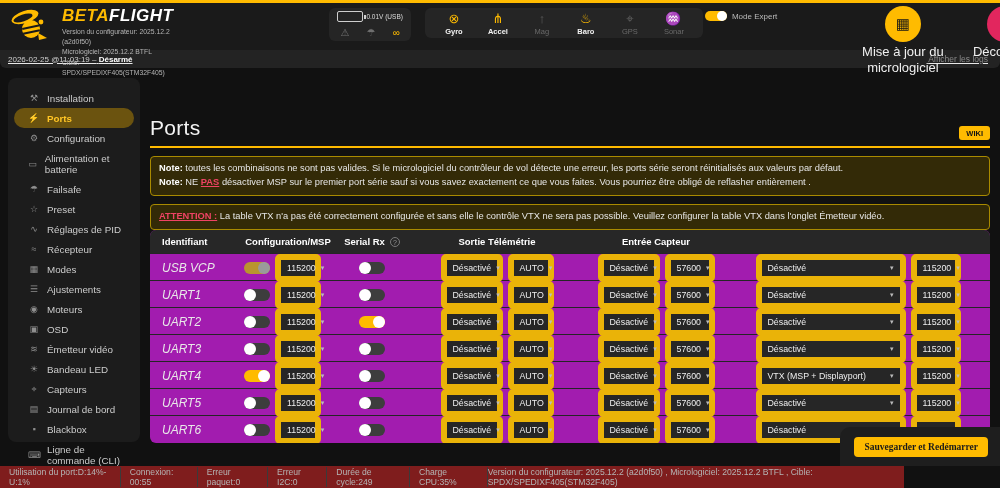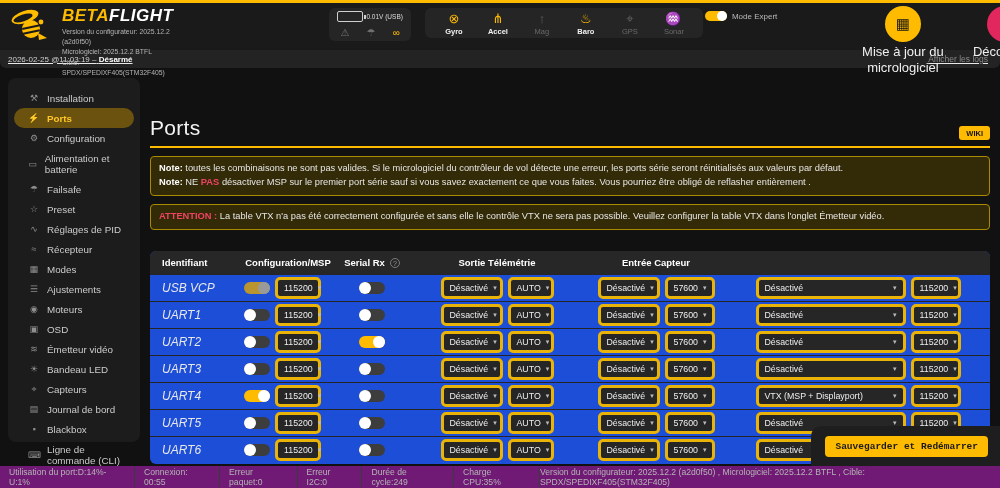--- a/index.html
+++ b/index.html
@@ -54,43 +54,43 @@
   .side-item { display:flex; align-items:center; gap:7px; padding:4.5px 8px 4.5px 14px; margin:0 6px; border-radius:14px; color:#cccccc; font-size:9.8px; cursor:pointer; }
   .side-item .si-icon { width:12px; text-align:center; font-size:9px; color:#8f8f8f; }
   .side-item.active { background:#6b530f; color:#ffc525; font-weight:bold; }
   .side-item.active .si-icon { color:#ffc525; }
   .content { flex:1; min-width:0; }
   .titlerow { display:flex; align-items:flex-end; justify-content:space-between; border-bottom:2px solid #ffbb00; padding-bottom:6px; }
   .pagetitle { font-size:21px; font-weight:normal; color:#f4f4f4; letter-spacing:.3px; }
   .wikibtn { background:#ffbb00; color:#141414; font-size:7.5px; font-weight:bold; padding:2.5px 7px; border-radius:3px; cursor:pointer;margin-top:48px; }
   .notebox { border:1px solid #a98a00; background:#332a07; border-radius:4px; padding:5px 8px; font-size:9.3px; line-height:1.5; color:#e6e6e6; margin-top:8px; }
   .notebox b { color:#ffffff; }
-  .red { color:#ef4365; font-weight:bold; }
+  .red { color:#ef4365; font-weight:bold;text-decoration:underline; }
   
-  .porttable { background:#1d4ed8; border-radius:6px; margin-top:21px; overflow:hidden; }
+  .porttable { background:#a21caf; border-radius:6px; margin-top:0; overflow:hidden; }
   .trow { display:grid; grid-template-columns:90px 96px 72px 178px 140px 1fr; align-items:center; height:27px; border-bottom:1px solid #252525; }
   .trow:last-child { border-bottom:none; }
   .thead { background:#272727; height:24px; font-size:9.5px; font-weight:bold; color:#fff; }
   .thead > div { text-align:center; }
   .thead .hident { text-align:left; padding-left:12px; }
   .helpq { display:inline-flex; width:10px; height:10px; border:1px solid #7a7a7a; border-radius:50%; font-size:7px; color:#9a9a9a; align-items:center; justify-content:center; margin-left:5px; vertical-align:middle; font-weight:normal; }
   .cident { font-size:12px; color:#e8e8e8; padding-left:12px;font-style:italic; }
   .ccel { display:flex; align-items:center; justify-content:center; gap:5px; }
   .cmsp { justify-content:flex-start; padding-left:4px; }
   .toggle { width:26px; height:12px; border-radius:7px; background:#3d3d3d; position:relative; flex:0 0 auto; cursor:pointer; }
   .toggle .knob { width:12px; height:12px; border-radius:50%; background:#ffffff; position:absolute; top:0; left:0; }
   .toggle.on { background:#ffbb00; } .toggle.on .knob { left:14px; }
   .toggle.dim { background:#b9952f; } .toggle.dim .knob { background:#9a9a9a; }
-  .sel { display:inline-flex; align-items:center; justify-content:space-between; background:#262626; border:3px solid #eab308; border-radius:5px; padding:3px 6px; font-size:8.8px; color:#eeeeee; cursor:pointer; white-space:nowrap; }
+  .sel { display:inline-flex; align-items:center; justify-content:space-between; background:#262626; border:6px solid #eab308; border-radius:5px; padding:3px 6px; font-size:8.8px; color:#eeeeee; cursor:pointer; white-space:nowrap; }
   .sel .car { font-size:7px; color:#bbb; margin-left:5px; }
   .selbaud { width:46px; } .selbaud2 { width:50px; } .seltel { width:62px; } .selauto { width:46px; } .selsen { width:62px; } .selper { width:150px; }
   
   .savewrap { position:absolute; right:0; bottom:22px; background:#1e1e1e; border-radius:10px 0 0 0; padding:9px 12px 9px 14px; }
-  .savebtn { background:#ffbb00; color:#1a1a1a; font-size:9.5px; font-weight:bold; padding:5px 10px; border-radius:4px; border:none; cursor:pointer; font-family:Liberation Mono, monospace; }
-  .footer { position:absolute; bottom:0; left:0; width:1000px; height:22px; background:#701a75; display:flex; align-items:center; font-size:8.6px; color:#b5b5b5; }
+  .savebtn { background:#ffbb00; color:#1a1a1a; font-size:9.5px; font-weight:bold; padding:5px 10px; border-radius:4px; border:none; cursor:pointer; font-family:Liberation Serif, serif; }
+  .footer { position:absolute; bottom:0; left:0; width:904px; height:22px; background:#7f1d1d; display:flex; align-items:center; font-size:8.6px; color:#b5b5b5; }
   .fitem { padding:0 9px; border-right:1px solid #3a3a3a; }
   .fright { margin-left:auto; padding-right:10px; color:#b5b5b5; }
 </style>
 </head>
 <body>
 
 <div class="topbar">
   <div class="logoblock">
     <svg class="beelogo" viewBox="0 0 42 40">
       <ellipse cx="17" cy="10" rx="14" ry="6" fill="#ffbb00" transform="rotate(-18 17 10)"></ellipse>

